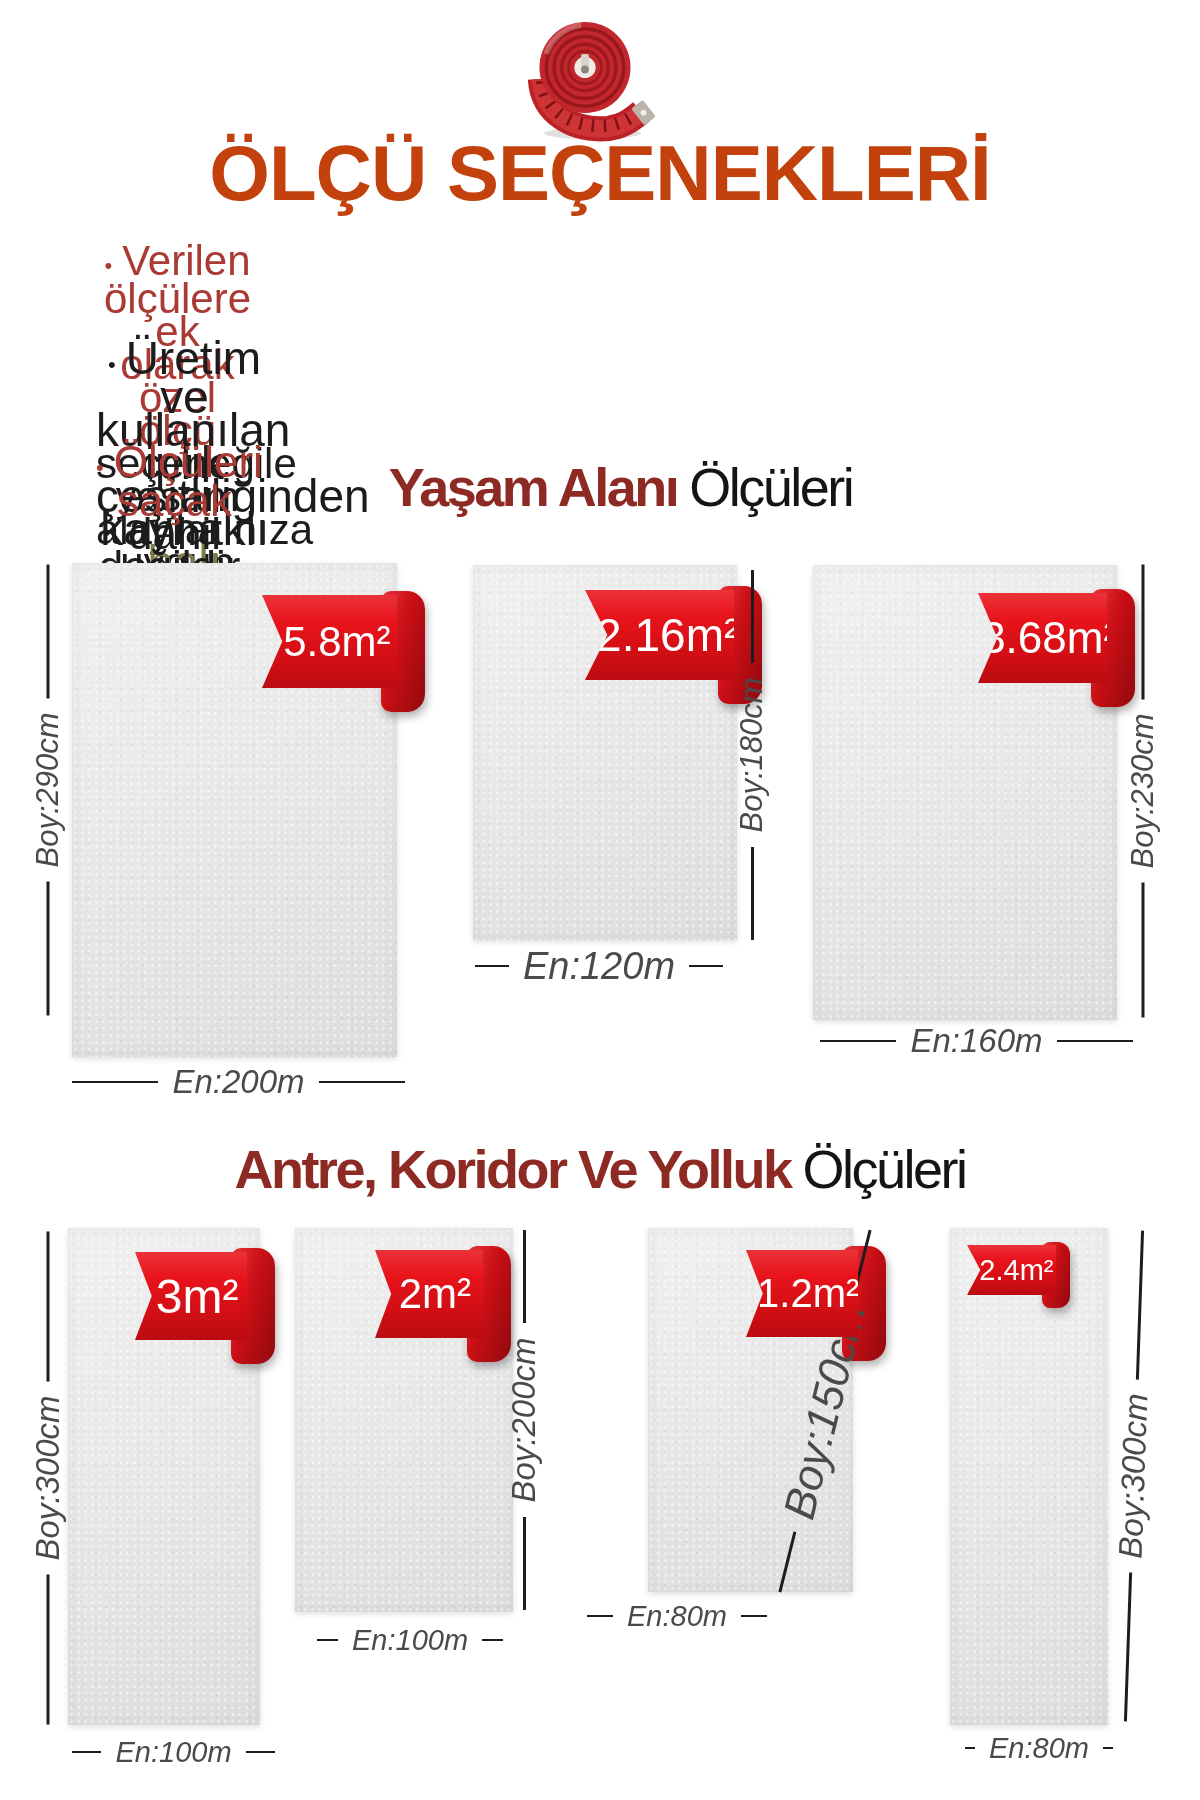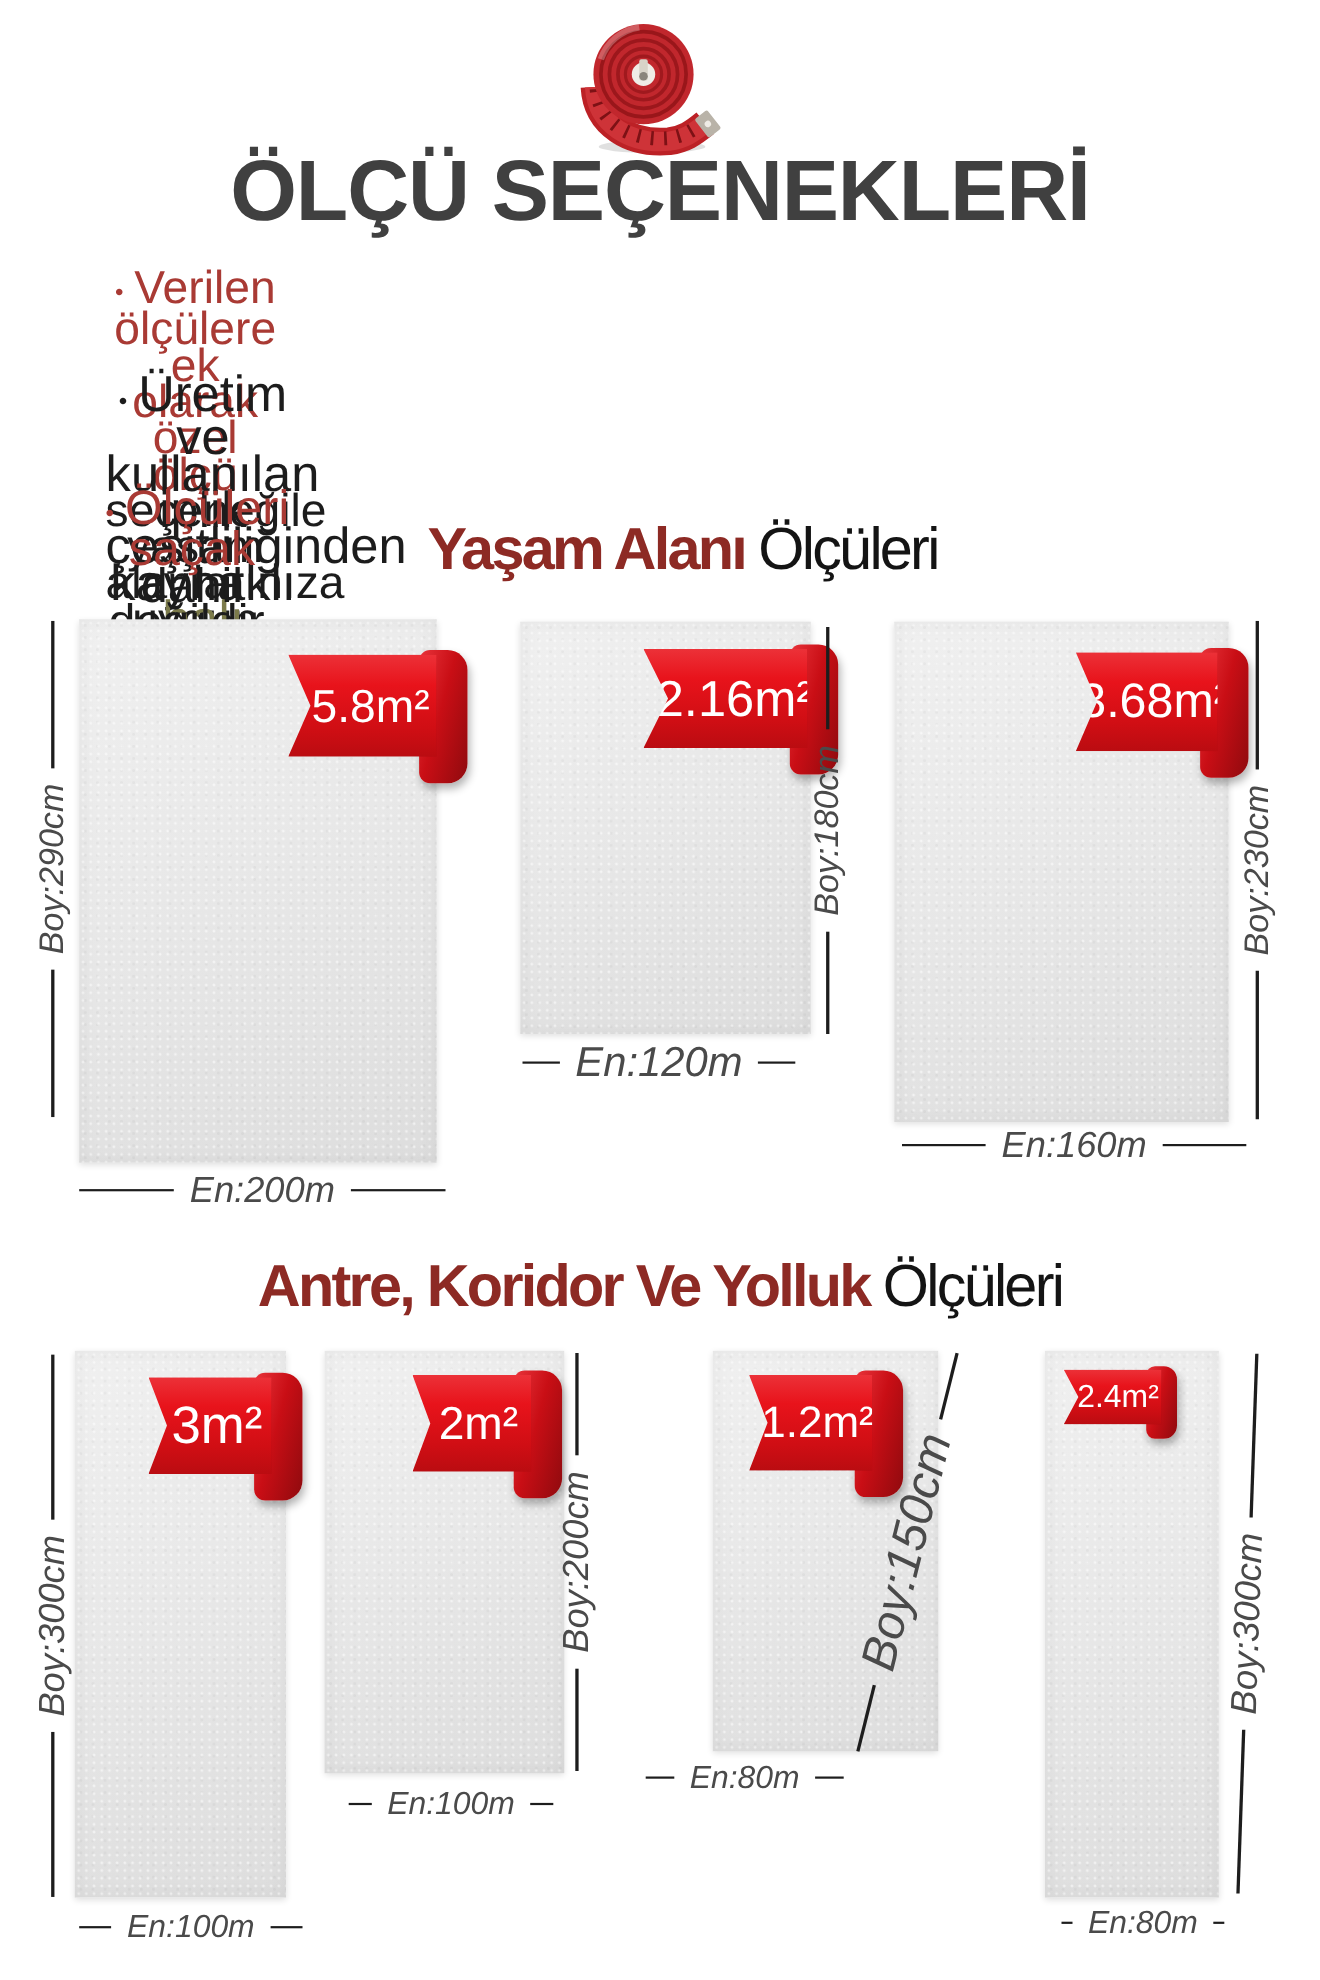--- a/index.html
+++ b/index.html
@@ -2,38 +2,38 @@
 <html><head>
 <meta charset="utf-8">
 <style>
   html,body{margin:0;padding:0;background:#ffffff;}
   .page{position:relative;width:1200px;height:1800px;margin:0 auto;background:#ffffff;
         font-family:"Liberation Sans",sans-serif;overflow:hidden;}
 
   
   .tape{position:absolute;left:523px;top:18px;width:155px;height:126px;}
   .main-title{position:absolute;left:0;right:0;top:128px;margin:0;text-align:center;
-              font-size:78px;font-weight:bold;letter-spacing:-1px;color:#404040;}
+              font-size:78px;font-weight:bold;letter-spacing:-1px;color:#c2410c;}
 
   .bullets{position:absolute;left:96px;top:244px;width:1016px;text-align:center;
            font-size:26px;line-height:33px;color:#1c1c1c;}
   .bullets p{margin:0;}
   .bullets p.b2{margin-top:5px;}
   .bullets p.b3{margin-top:13px;}
   .seg-red{color:#a93a34;}
   .seg-dark{color:#1c1c1c;}
   .seg-olive{color:#7c7b4b;}
   .marker{font-size:22px;vertical-align:2px;padding-right:10px;}
 
   
   .sec-title{position:absolute;left:0;right:0;margin:0;text-align:center;
              font-size:54px;letter-spacing:-2.5px;color:#141414;font-weight:normal;}
   .sec-title .accent{font-weight:bold;color:#8d2a24;}
   .sec-title .rest{margin-left:12px;}
-  .sec1{top:468px;padding-left:41px;}
+  .sec1{top:456px;padding-left:41px;}
   .sec2{top:1138px;}
 
   
   .rug-group{position:absolute;left:0;top:0;width:0;height:0;}
   .rug-surface{position:absolute;
     background-image:
       radial-gradient(rgba(255,255,255,.55) 1px, transparent 1.6px),
       radial-gradient(rgba(0,0,0,.035) 1px, transparent 1.6px),
       linear-gradient(155deg,#f0f0f0 0%,#e8e8e8 45%,#dddddd 100%);
     background-size:7px 7px, 11px 11px, 100% 100%;
@@ -55,21 +55,21 @@
     background:linear-gradient(180deg,#ec3138 0%,#e8131b 30%,#d00e14 72%,#ba0c11 100%);
     clip-path:polygon(0 0,100% 0,100% 100%,0 100%,15% 50%);
     display:flex;align-items:center;justify-content:center;
     filter:drop-shadow(2px 5px 5px rgba(0,0,0,.25));}
   .ribbon .band span{color:#ffffff;padding-left:11%;white-space:nowrap;}
   .b1{left:262px;top:595px;width:163px;height:93px;font-size:42px;}
   .b2{left:585px;top:590px;width:177px;height:90px;font-size:46px;}
   .b3{left:978px;top:593px;width:157px;height:90px;font-size:44px;}
   .b4{left:135px;top:1252px;width:140px;height:88px;font-size:48px;}
   .b5{left:375px;top:1250px;width:136px;height:88px;font-size:42px;text-decoration:underline;}
-  .b6{left:681px;top:1250px;width:140px;height:87px;font-size:40px;}
+  .b6{left:746px;top:1250px;width:140px;height:87px;font-size:40px;}
   .b7{left:967px;top:1245px;width:103px;height:50px;font-size:29px;}
   .b7 .band{right:14px;}
   .b7 .curl{width:28px;top:-3px;height:calc(100% + 16px);border-radius:8px 12px 12px 8px;}
 
   
   .vdim,.hdim{position:absolute;display:flex;align-items:center;gap:14px;height:50px;}
   .vdim{transform:rotate(-90deg);}
   .vdim .l,.hdim .l{flex:1 1 0;height:3px;background:#1d1d1d;}
   .hdim .l{height:2px;}
   .vdim .t,.hdim .t{flex:0 0 auto;font-style:italic;color:#4a4a4a;white-space:nowrap;}

